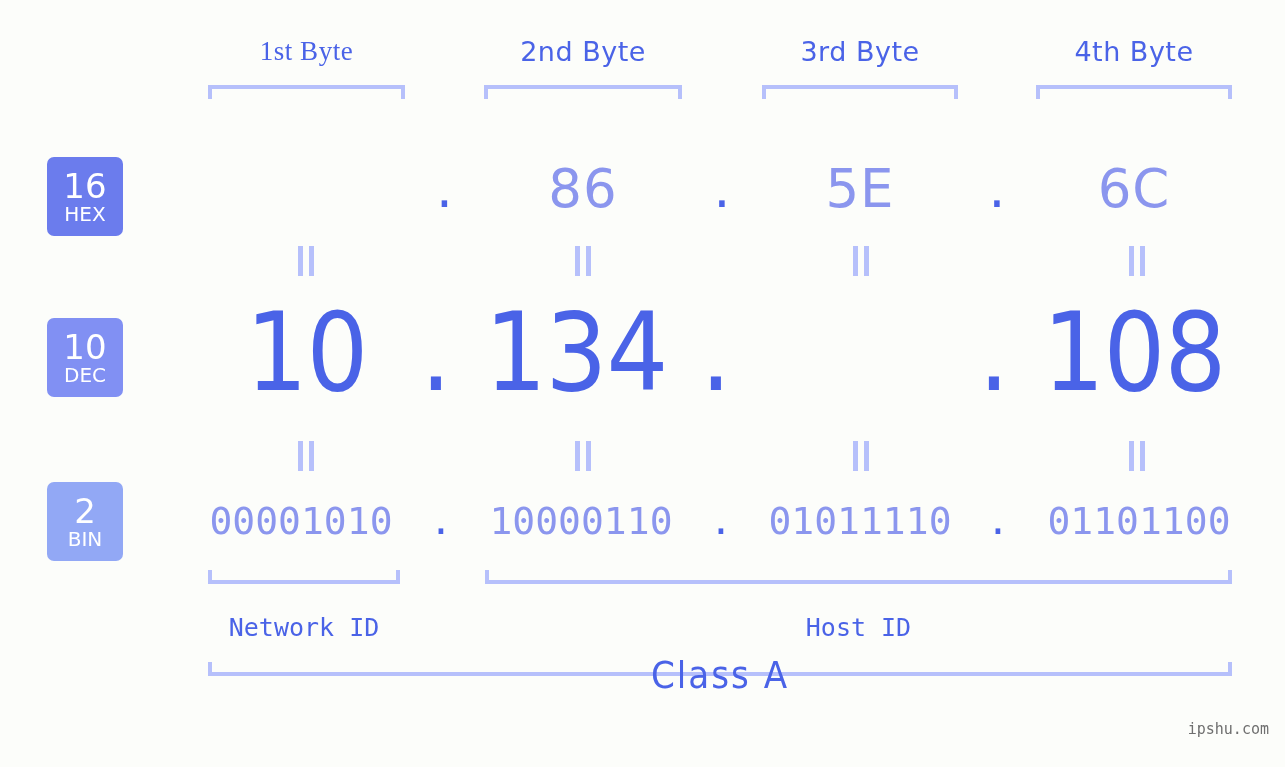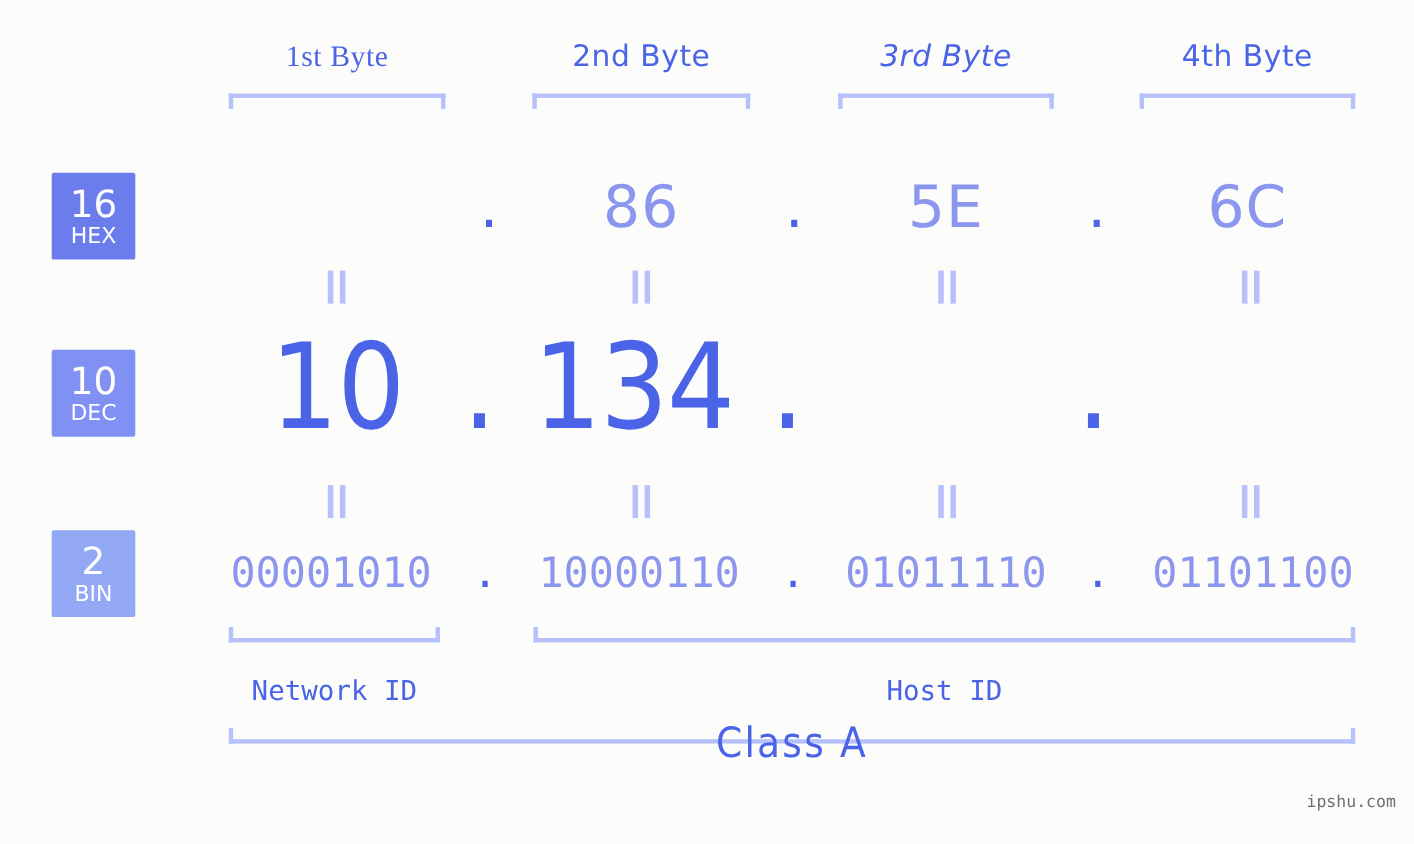--- a/index.html
+++ b/index.html
@@ -48,21 +48,21 @@
     height: 14px;
     box-sizing: border-box;
   }
 
   
   .badge {
     position: absolute;
     left: 47px;
     width: 76px;
     height: 79px;
-    border-radius: 2px;
+    border-radius: 7px;
     color: #ffffff;
     display: flex;
     flex-direction: column;
     align-items: center;
     justify-content: center;
     line-height: 1;
   }
   .badge .num {
     font-size: 34px;
     font-family: "DejaVu Sans", sans-serif;
@@ -165,21 +165,21 @@
     white-space: nowrap;
   }
 </style>
 </head>
 <body>
 
 <div id="stage">
 
   <div class="byte-label" style="left:208px; top:36px; width:197px;font-family:Liberation Serif, serif;">1st Byte</div>
   <div class="byte-label" style="left:484px; top:36px; width:198px;">2nd Byte</div>
-  <div class="byte-label" style="left:762px; top:36px; width:196px;font-style:italic;">3rd Byte</div>
+  <div class="byte-label" style="left:762px; top:36px; width:196px;">3rd Byte</div>
   <div class="byte-label" style="left:1036px; top:36px; width:196px;">4th Byte</div>
 
   <div class="bracket-top" style="left:208px; top:85px; width:197px;"></div>
   <div class="bracket-top" style="left:484px; top:85px; width:198px;"></div>
   <div class="bracket-top" style="left:762px; top:85px; width:196px;"></div>
   <div class="bracket-top" style="left:1036px; top:85px; width:196px;"></div>
 
   <div class="badge" style="top:157px; background:#6b7ced;">
     <span class="num">16</span>
     <span class="abbr">HEX</span>
@@ -215,20 +215,21 @@
   <div class="eq" style="left:1126px; top:246px;">
     <i class="a"></i>
       <i class="b"></i>
   </div>
 
   <div class="row-cell dec-val" style="left:208px; top:290px; width:197px;">10</div>
   <div class="row-cell dec-dot" style="left:400px; top:290px; width:72px;">.</div>
   <div class="row-cell dec-val" style="left:470px; top:290px; width:212px;">134</div>
   <div class="row-cell dec-dot" style="left:678px; top:290px; width:76px;">.</div>
   <div class="row-cell dec-dot" style="left:956px; top:290px; width:76px;">.</div>
+  <div class="row-cell dec-val" style="left:1028px; top:290px; width:212px;">108</div>
 
   <div class="eq" style="left:295px; top:441px;">
     <i class="a"></i>
       <i class="b"></i>
   </div>
   <div class="eq" style="left:572px; top:441px;">
     <i class="a"></i>
       <i class="b"></i>
   </div>
   <div class="eq" style="left:850px; top:441px;">

